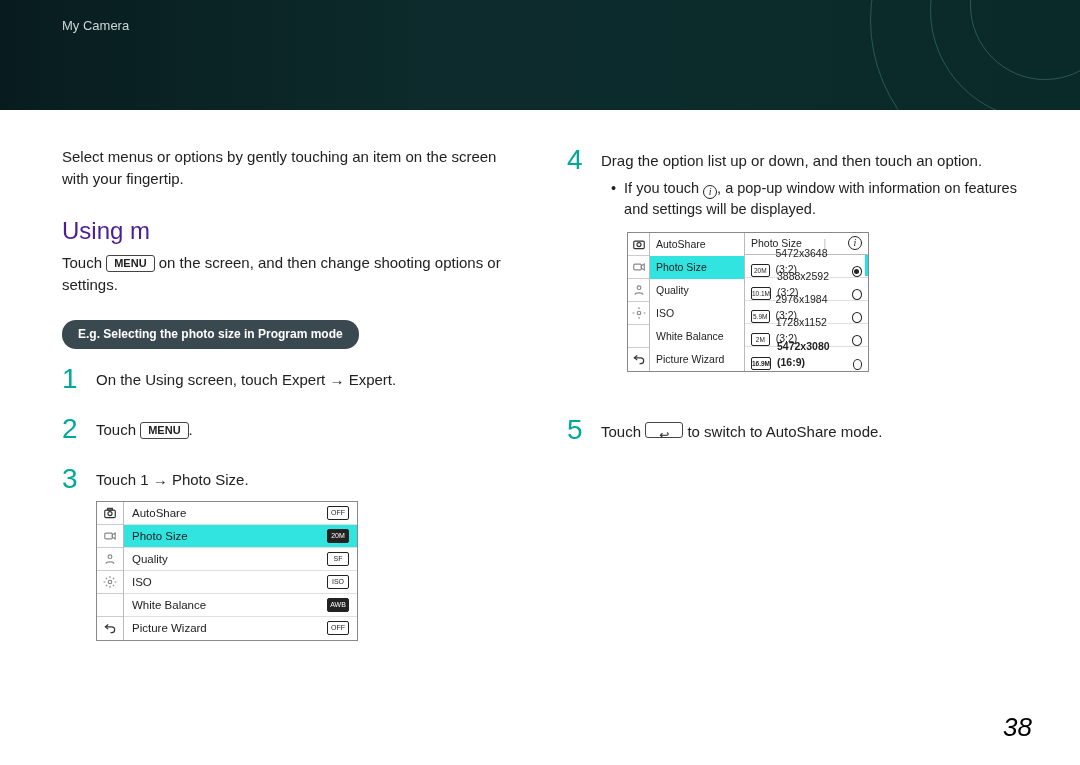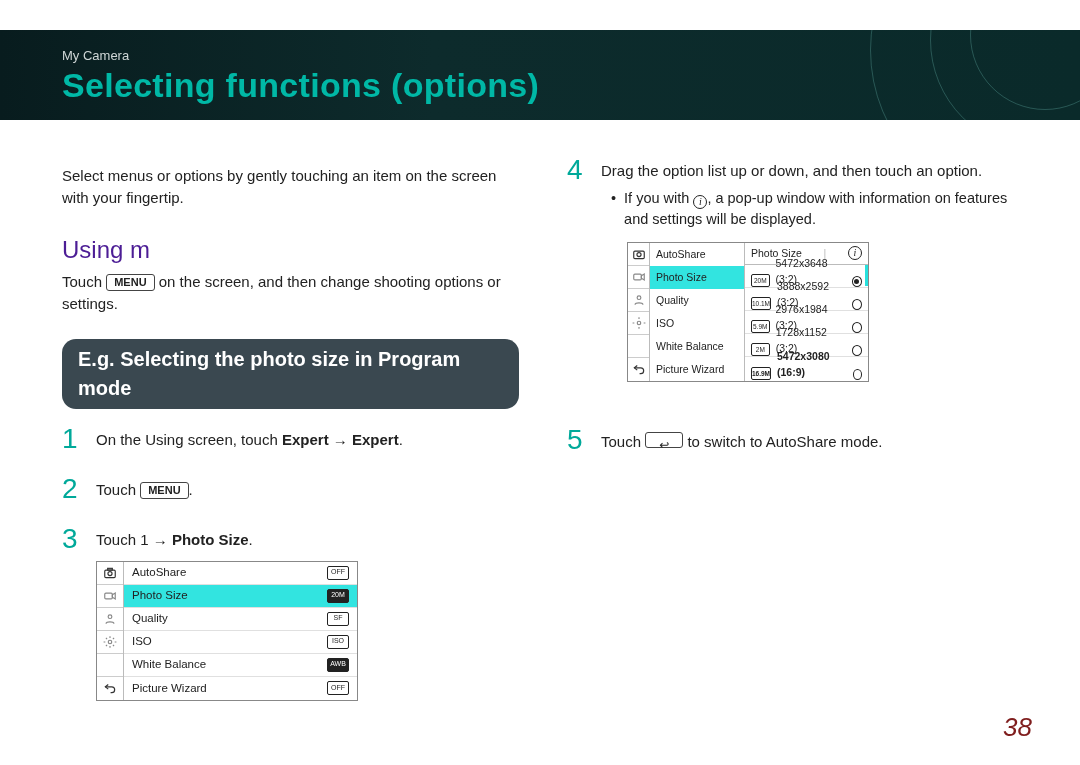--- a/index.html
+++ b/index.html
@@ -3,24 +3,23 @@
 <meta charset="utf-8">
 <style>
   * { margin:0; padding:0; box-sizing:border-box; }
   body {
     width:1080px; height:765px;
     font-family:"Segoe UI","Helvetica Neue",Arial,sans-serif;
     color:#222; background:#fff; position:relative; overflow:hidden;
   }
   
   .page-header {
-    position:relative; height:90px;
+    position:relative; height:110px;
     background:linear-gradient(90deg,#081c1e 0%,#0d2b2c 40%,#0a2a2a 100%);
     overflow:hidden;
-    margin-top:30px;
   }
   .header-arcs{position:absolute;right:0;top:-60px;width:330px;height:330px;pointer-events:none;}
   .header-arcs div{position:absolute;border:1px solid rgba(130,225,210,.25);border-radius:50%;}
   .arc1{width:320px;height:320px;right:-110px;top:-80px;}
   .arc2{width:220px;height:220px;right:-70px;top:-40px;}
   .arc3{width:150px;height:150px;right:-40px;top:-10px;}
   .breadcrumb{
     position:absolute; left:62px; top:18px;
     color:#cfd6d6; font-size:13px;
   }
@@ -29,21 +28,21 @@
     color:#00b8a6; font-size:34px; font-weight:600; letter-spacing:.3px;
   }
 
   
   .content{
     display:flex; gap:48px; padding:36px 56px 0 62px;
     font-size:15px; line-height:1.45;
   }
   .col{flex:1; min-width:0;}
 
-  .intro{margin-bottom:42px;margin-top:9px;}
+  .intro{margin-bottom:42px;}
   .section-heading{
     color:#4c1d95; font-size:24px; font-weight:400; margin-bottom:4px;
   }
   .section-heading .m-glyph{letter-spacing:-1px;}
   .para{margin-bottom:24px;}
 
   .menu-chip{
     display:inline-block; padding:0 7px; font-size:11px; font-weight:700;
     border:1px solid #444; border-radius:3px; line-height:15px;
     position:relative; top:-1px; font-family:Arial,sans-serif;
@@ -52,33 +51,33 @@
     display:inline-block; width:38px; height:16px;
     border:1px solid #444; border-radius:3px;
     position:relative; top:2px; text-align:center;
   }
   .back-chip::before{
     content:"↩"; font-size:12px; line-height:14px;
   }
 
   .eg-bar{
     display:inline-block; padding:6px 16px;
-    background:#3a4850; color:#fff; font-weight:600; font-size:20px;
+    background:#3a4850; color:#fff; font-weight:600; font-size:12px;
     border-radius:14px; margin-bottom:16px;
   }
 
   
   .step{margin-bottom:22px; display:flex; gap:12px;}
   .step-num{
     color:#00a99a; font-size:28px; font-weight:300; line-height:1;
     font-family:"Segoe UI Light","Helvetica Neue Light",sans-serif;
     min-width:22px;
   }
   .step-body{padding-top:4px;}
-  .bold{font-weight:700;}
+  .bold{font-weight:400;}
   .sub-bullet{margin-left:10px; margin-top:6px; display:flex; gap:8px; font-size:14.5px;}
   .sub-bullet::before{content:"•"; }
   .info-icon-inline{
     display:inline-block; width:14px; height:14px; border:1.3px solid #222;
     border-radius:50%; text-align:center; font-size:10px; line-height:12px;
     font-family:Georgia,serif; font-style:italic; position:relative; top:2px;
   }
   .info-icon-inline::before{content:"i";}
 
   
@@ -143,34 +142,33 @@
   }
   .size-row .radio{
     margin-left:auto; width:11px;height:11px;border:1.3px solid #222;border-radius:50%;
     display:flex;align-items:center;justify-content:center;
   }
   .size-row .radio.on::after{content:"";width:5px;height:5px;background:#222;border-radius:50%;}
   .scroll-ind{position:absolute;right:0;top:22px;width:3px;height:21px;background:#26e1dd;}
 
   .page-num{
     position:absolute; right:48px; bottom:22px;
-    font-style:italic; font-size:26px; color:#7f1d1d;
+    font-style:italic; font-size:26px; color:#000000;
   }
 </style>
 </head>
 <body>
 
 <div class="page-header">
   <div class="header-arcs">
     <div class="arc1"></div>
       <div class="arc2"></div>
       <div class="arc3"></div>
   </div>
   <div class="breadcrumb">My Camera</div>
-  <div class="page-title">Selecting functions (options)</div>
 </div>
 
 <div class="content">
 
   <div class="col">
     <p class="intro para">Select menus or options by gently touching an item on the screen with your fingertip.</p>
 
     <h2 class="section-heading">
       <span>Using </span><span class="m-glyph">m</span>
     </h2>
@@ -276,21 +274,21 @@
   </div>
 
   <div class="col">
 
     <div class="step">
       <div class="step-num">4</div>
       <div class="step-body">
         <span>Drag the option list up or down, and then touch an option.</span>
         <div class="sub-bullet">
           <div>
-            <span>If you with </span><span class="info-icon-inline"></span><span>, a pop-up window with information on features and settings will be displayed.</span>
+            <span>If you touch </span><span class="info-icon-inline"></span><span>, a pop-up window with information on features and settings will be displayed.</span>
           </div>
         </div>
 
         
         <div class="camera-box2">
           <div class="cam-tabs">
             <div class="tab">
                 <svg viewBox="0 0 24 24" fill="none" stroke="#333" stroke-width="2">
                   <rect x="3" y="7" width="18" height="13" rx="2"></rect>
                   <circle cx="12" cy="13" r="3.5"></circle>

